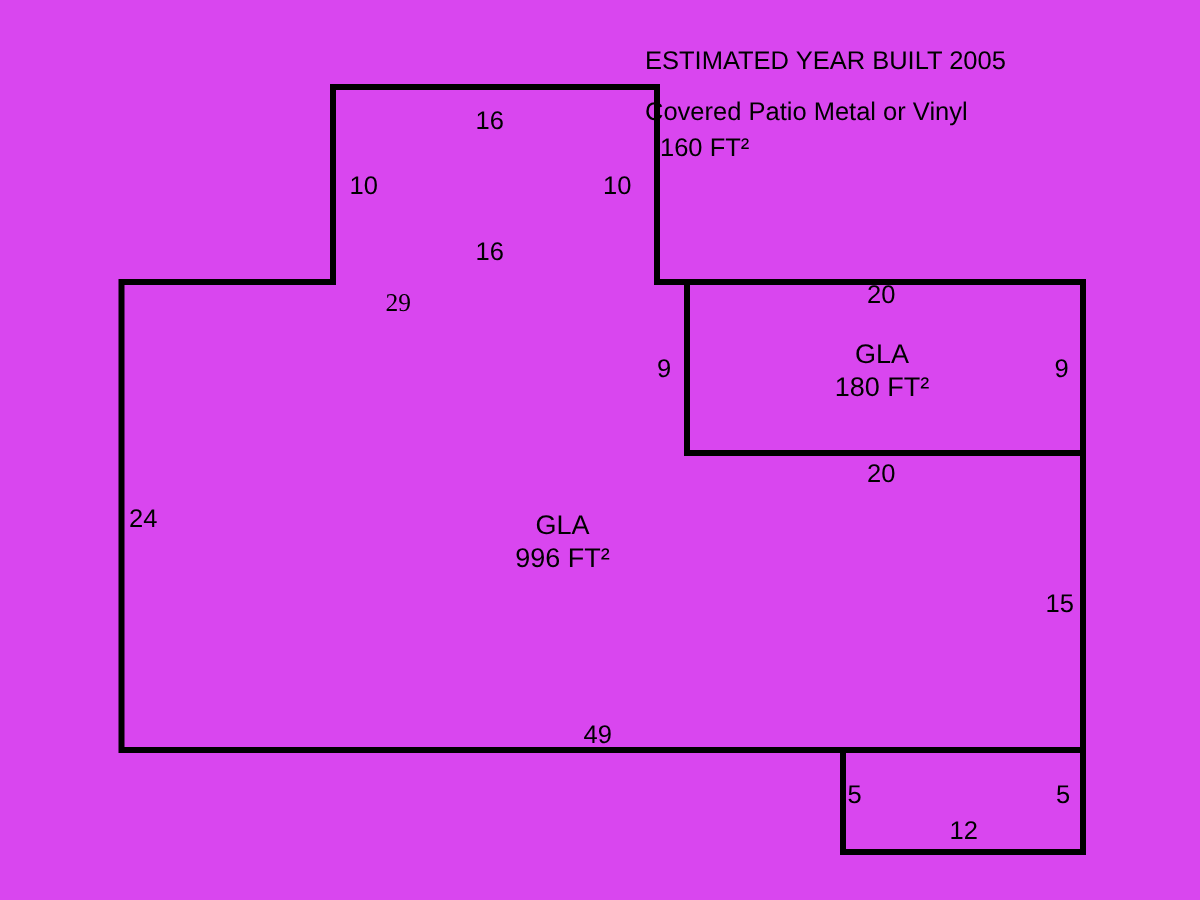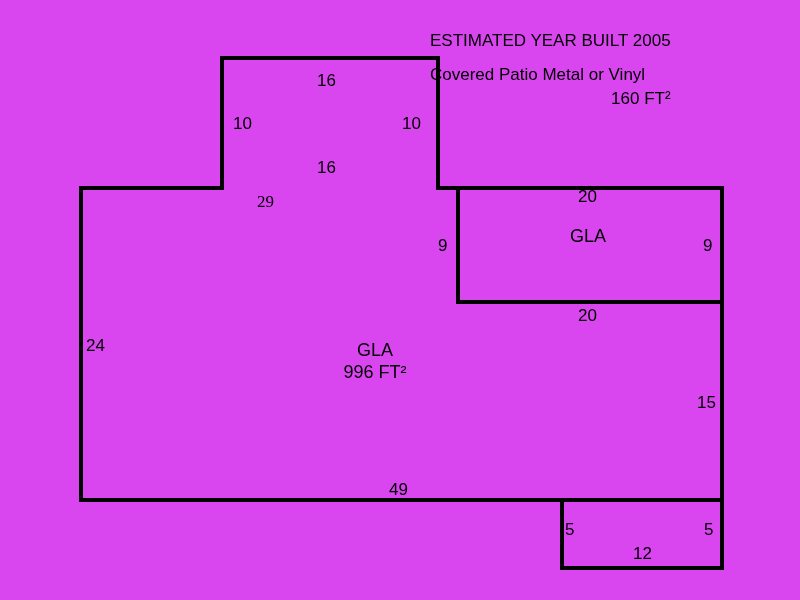--- a/index.html
+++ b/index.html
@@ -57,21 +57,21 @@
     font-size: 18px;
     text-align: center;
   }
   .area .area-name { display: block; }
   .area .area-value { display: block; }
   
   .note {
     font-size: 17px;
   }
   .note-line { display: block; white-space: nowrap; }
-  .note-line.indent { padding-left: 10px; text-align: right; }
+  .note-line.indent { padding-left: 10px; }
   
   .porch-label-stack {
     position: absolute;
     text-align: center;
     font-size: 18px;
   }
   .porch-label-stack .porch-name {
     position: absolute;
     left: 0;
     top: 0;
@@ -126,20 +126,21 @@
     <div class="lbl dim" style="left:578px; top:188px;">20</div>
     <div class="lbl dim" style="left:438px; top:237px;">9</div>
     <div class="lbl dim" style="left:703px; top:237px;">9</div>
 
     <div class="lbl dim" style="left:565px; top:521px;">5</div>
     <div class="lbl dim" style="left:704px; top:521px;">5</div>
     <div class="lbl dim" style="left:633px; top:545px;">12</div>
 
     <div class="lbl area" style="left:508px; top:227px; width:160px;">
       <span class="area-name">GLA</span>
+      <span class="area-value" style="margin-top:4px;">180 FT²</span>
     </div>
 
     <div class="lbl area" style="left:285px; top:341px; width:180px;">
       <span class="area-name">GLA</span>
       <span class="area-value" style="margin-top:4px;">996 FT²</span>
     </div>
 
 
   </div>
 </div>

